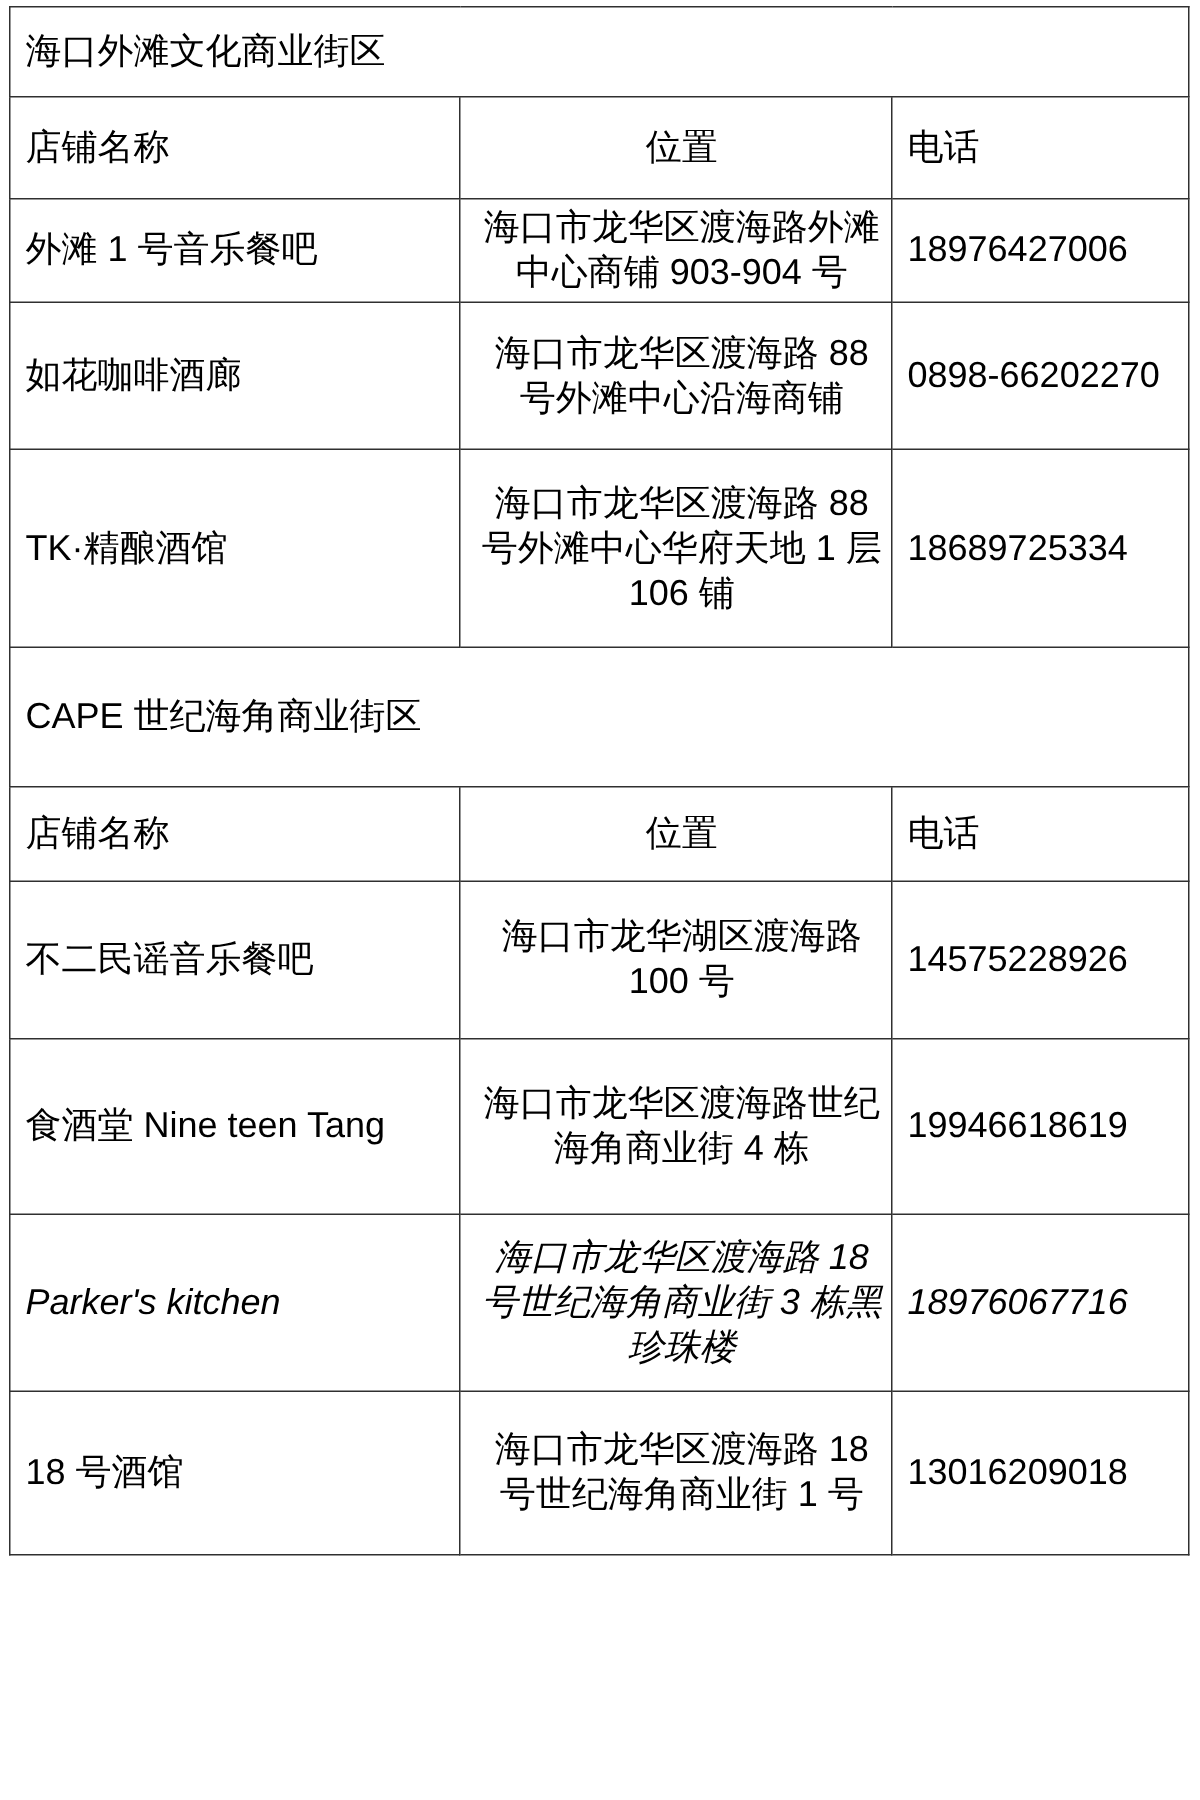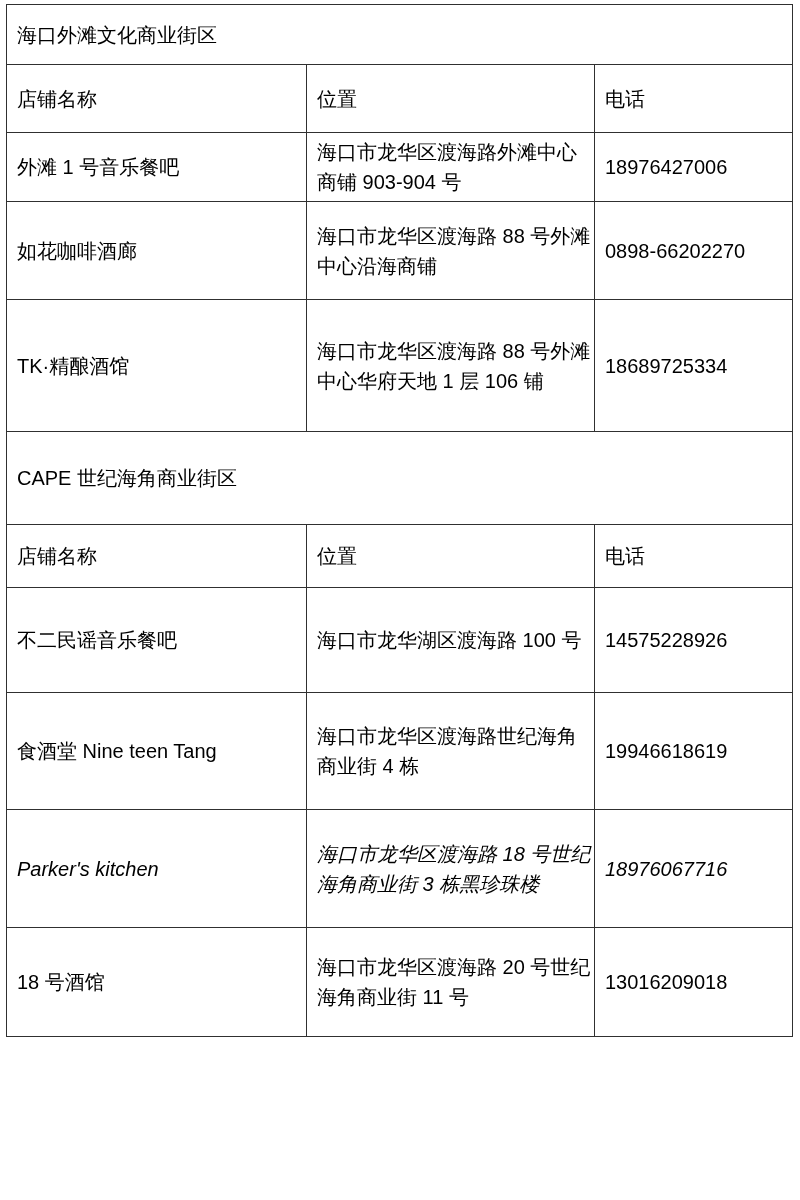--- a/index.html
+++ b/index.html
@@ -22,28 +22,28 @@
     table-layout: fixed;
     width: 786px;
     margin: 4px 0 0 6px;
   }
   table.shops col.c-name  { width: 300px; }
   table.shops col.c-loc   { width: 288px; }
   table.shops col.c-phone { width: 198px; }
   table.shops td {
     border: 1px solid #303030;
     vertical-align: middle;
-    font-size: 20px;
+    font-size: 24px;
     line-height: 30px;
     padding: 0 2px 0 10px;
     overflow: hidden;
     word-break: break-word;
   }
   td.section-title-cell { padding-left: 12px; }
-  td.loc-cell   { padding: 0 2px 0 8px; }
+  td.loc-cell   { padding: 0 2px 0 8px; text-align: center; }
   td.phone-cell { padding: 0 2px 0 10px; }
 
   
   tr.rh-s1-title { height: 60px; }
   tr.rh-s1-head  { height: 68px; }
   tr.rh-s1-r0    { height: 69px; }
   tr.rh-s1-r1    { height: 127px; }
   tr.rh-s1-r2    { height: 98px; }
   tr.rh-s1-r3    { height: 132px; padding-left: 41px; }
   tr.rh-s2-title { height: 93px; }
@@ -107,18 +107,18 @@
         <td class="loc-cell">海口市龙华区渡海路世纪海角商业街 4 栋</td>
         <td class="phone-cell">19946618619</td>
       </tr>
       <tr class="rh-s2-r2">
         <td>Parker's kitchen</td>
         <td class="loc-cell">海口市龙华区渡海路 18 号世纪海角商业街 3 栋黑珍珠楼</td>
         <td class="phone-cell">18976067716</td>
       </tr>
       <tr class="rh-s2-r3">
         <td>18 号酒馆</td>
-        <td class="loc-cell">海口市龙华区渡海路 20 号世纪海角商业街 11 号</td>
+        <td class="loc-cell">海口市龙华区渡海路 18 号世纪海角商业街 1 号</td>
         <td class="phone-cell">13016209018</td>
       </tr>
     </tbody>
   </table>
 </div>
 
 </body></html>

